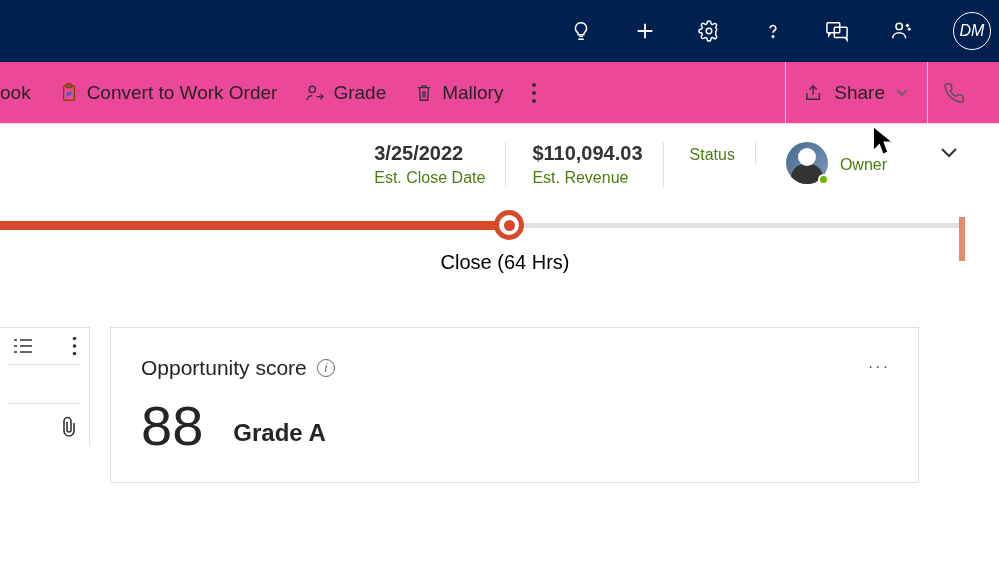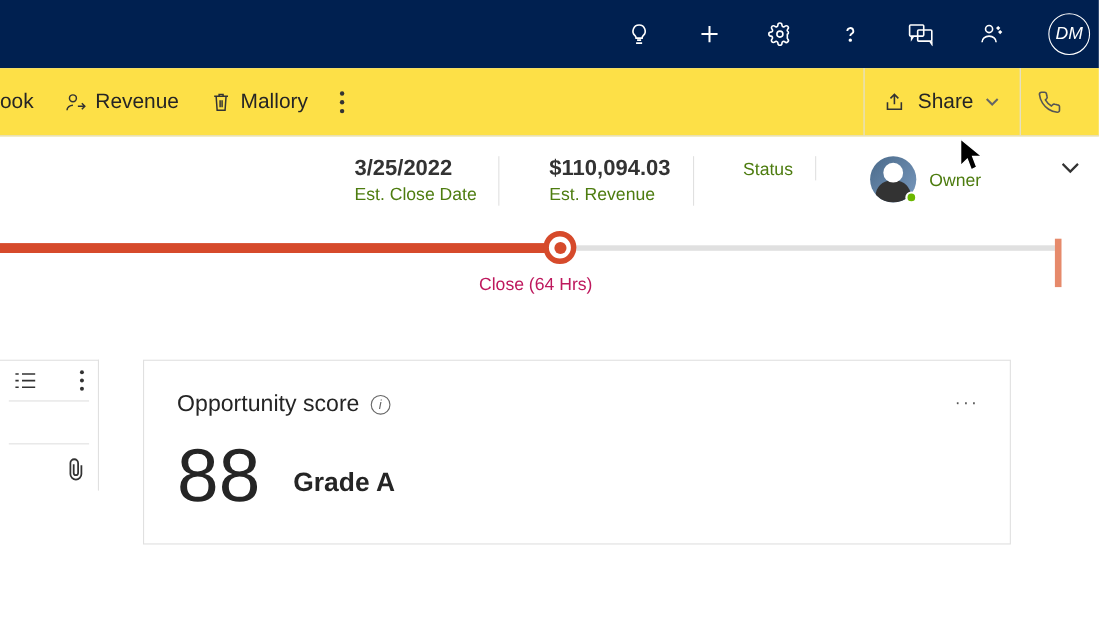--- a/index.html
+++ b/index.html
@@ -2,70 +2,70 @@
 <html><head>
 <meta charset="utf-8">
 <style>
   * { box-sizing: border-box; margin: 0; padding: 0; }
   html, body { width: 999px; height: 562px; font-family: "Segoe UI", Arial, sans-serif; color: #252525; background: #fff; overflow: hidden; }
   
   .topbar { height: 62px; background: #002050; display: flex; justify-content: flex-end; align-items: center; padding-right: 8px; gap: 24px; }
   .topbar .icon-btn { width: 40px; height: 40px; display: flex; align-items: center; justify-content: center; color: #fff; cursor: pointer; }
   .topbar .avatar { width: 38px; height: 38px; border-radius: 50%; border: 1.5px solid #fff; color:#fff; font-size:16px; display:flex;align-items:center;justify-content:center; margin-left:8px;font-style:italic; }
 
-  .cmdbar { height: 62px; border-bottom: 1px solid #e0e0e0; display:flex; align-items:center; padding: 0 20px 0 0; background:#fde047; position:relative; }
+  .cmdbar { height: 62px; border-bottom: 1px solid #e0e0e0; display:flex; align-items:center; padding: 0 20px 0 0; background:#ec4899; position:relative; }
   .cmd-left { display:flex; align-items:center; gap:28px; padding-left:0; }
   .cmd-item { display:flex; align-items:center; gap:8px; font-size:19px; color:#252525; cursor:pointer; }
   .cmd-item .icn { width:20px; height:20px; display:flex; align-items:center; justify-content:center; color:#3a3a3a; }
   .cmd-book { padding-left:0; }
   .cmd-overflow { width:24px; text-align:center; font-size:22px; cursor:pointer; }
   .spacer { flex:1; }
   .cmd-share { display:flex; align-items:center; gap:10px; padding:0 18px; border-left:1px solid #e0e0e0; height:100%; font-size:19px; cursor:pointer; }
   .cmd-share .chev { color:#666; }
   .cmd-phone { width:52px; height:100%; border-left:1px solid #e0e0e0; display:flex;align-items:center;justify-content:center; }
 
   .cursor { position:absolute; left:870px; top:62px; pointer-events:none; }
 
-  .header-row { display:flex; align-items:flex-start; padding: 18px 16px 0 0; gap:45px; justify-content:flex-end; }
+  .header-row { display:flex; align-items:flex-start; padding: 18px 40px 0 0; gap:26px; justify-content:flex-end; }
   .field-group { padding-right:20px; border-right:1px solid #e0e0e0; }
   .field-group:last-of-type { border-right:none; }
   .field-val { font-size:20px; color:#333; font-weight:600; }
   .field-label { font-size:16px; color:#4d7c0f; margin-top:4px; }
   .owner-group { display:flex; align-items:center; gap:12px; padding-left:4px; }
   .owner-avatar { width:42px; height:42px; border-radius:50%; background:linear-gradient(135deg,#4a6a8a,#7a9abf); position:relative; overflow:hidden; }
   .owner-avatar::after{content:"";position:absolute;width:18px;height:18px;background:#fff;border-radius:50%;left:12px;top:6px;}
   .owner-avatar .body{position:absolute;width:32px;height:20px;background:#333;border-radius:14px 14px 0 0;left:5px;top:22px;}
   .presence { width:11px;height:11px;background:#6BB700;border:2px solid #fff;border-radius:50%;position:absolute;bottom:-1px;right:-1px; }
   .owner-avatar-wrap{position:relative;width:42px;height:42px;}
   .owner-name { color:#0F6CBF; font-size:19px; }
   .head-chev { margin-left:26px; padding-top:4px; cursor:pointer; }
 
   .stage-wrap { margin-top:26px; position:relative; height:64px; }
   .stage-bar-done { position:absolute; left:0; top:8px; height:9px; background:#D64A2B; width:509px; }
   .stage-bar-rest { position:absolute; left:509px; right:40px; top:10px; height:5px; background:#e0e0e0; }
   .stage-end { position:absolute; right:34px; top:4px; width:6px; height:44px; background:#E68A6B; }
   .stage-marker { position:absolute; left:509px; top:-3px; transform:translateX(-50%); }
   .stage-marker .ring { width:30px;height:30px;border-radius:50%;border:5px solid #D64A2B;background:#fff;display:flex;align-items:center;justify-content:center; }
   .stage-marker .dot { width:11px;height:11px;border-radius:50%;background:#D64A2B; }
-  .stage-label { position:absolute; left:487px; top:38px; transform:translateX(-50%); font-size:16px; color:#be185d; white-space:nowrap; }
-
-  .body-area { display:flex; margin-top:50px; padding-left:0; gap:40px; align-items:flex-start; }
+  .stage-label { position:absolute; left:505px; top:38px; transform:translateX(-50%); font-size:20px; color:#000000; white-space:nowrap; }
+
+  .body-area { display:flex; margin-top:50px; padding-left:0; gap:20px; align-items:flex-start; }
   .left-widget { width:90px; border:1px solid #e0e0e0; border-left:none; border-bottom:none; padding:8px 8px; position:relative; }
   .left-widget .row1{display:flex;justify-content:space-between;align-items:center;padding:0 4px;}
   .left-widget .lines{width:22px;height:18px;}
   .left-widget .dots{font-size:20px;}
   .left-widget .spacer-row{height:40px;border-top:1px solid #e0e0e0;border-bottom:1px solid #e0e0e0;margin-top:8px;}
   .left-widget .row2{display:flex;justify-content:flex-end;padding:12px 4px 0;}
 
   .card { border:1px solid #e0e0e0; flex:1; margin-right:80px; padding:28px 30px; position:relative; }
   .card-head { display:flex; align-items:center; gap:10px; font-size:21px; }
   .card-head .info{width:18px;height:18px;border:1.5px solid #666;border-radius:50%;display:flex;align-items:center;justify-content:center;font-size:12px;color:#666;font-style:italic;}
   .card-menu{position:absolute;right:28px;top:30px;letter-spacing:2px;color:#555;cursor:pointer;}
   .score-row{display:flex;align-items:center;gap:30px;margin-top:18px;}
-  .score-num{font-size:68px;font-weight:300;line-height:1;}
+  .score-num{font-size:56px;font-weight:300;line-height:1;}
   .score-right{display:flex;flex-direction:column;gap:10px;align-items:flex-start;}
   .grade{font-size:24px;font-weight:600;margin-top:13px;}
   .pill{display:flex;align-items:center;gap:8px;background:#E6F4E4;border-radius:20px;padding:4px 16px 4px 10px;font-size:19px;color:#0B7A0B;}
   .pill .arrow{color:#0B7A0B;}
 
   svg{display:block;}
 </style>
 </head>
 <body>
 
@@ -106,29 +106,39 @@
         <path d="M3 20c0-3.5 3-6 7-6s7 2.5 7 6"></path>
         <path d="M18 6l1-1 1 1-1 1zM20 10l1-1 1 1-1 1z"></path>
       </svg>
   </div>
   <div class="avatar">DM</div>
 </div>
 
 <div class="cmdbar">
   <div class="cmd-left">
     <div class="cmd-item cmd-book">ook</div>
+    <div class="cmd-item">
+      <span class="icn">
+        <svg width="18" height="20" viewBox="0 0 20 22" stroke="#7a4a00" stroke-width="1.5" fill="none">
+            <rect x="4" y="3" width="12" height="16" rx="1"></rect>
+            <rect x="7" y="1" width="6" height="4" rx="1"></rect>
+            <path d="M7 15l2-4 2 2 2-4" stroke="#0F6CBF"></path>
+          </svg>
+      </span>
+      <span>Convert to Work Order</span>
+    </div>
     <div class="cmd-item">
       <span class="icn">
         <svg width="20" height="18" viewBox="0 0 22 20" stroke="#333" stroke-width="1.5" fill="none">
             <circle cx="8" cy="6" r="3.5"></circle>
             <path d="M2 18c0-3 3-5 6-5"></path>
             <path d="M13 14h7m-3-3 3 3-3 3"></path>
           </svg>
       </span>
-      <span>Revenue</span>
+      <span>Grade</span>
     </div>
     <div class="cmd-item">
       <span class="icn">
         <svg width="18" height="20" viewBox="0 0 20 22" stroke="#333" stroke-width="1.5" fill="none">
             <path d="M3 5h14M8 5V3h4v2M5 5l1 14h8l1-14M9 9v7M11 9v7"></path>
           </svg>
       </span>
       <span>Mallory</span>
     </div>
     <div class="cmd-overflow">

